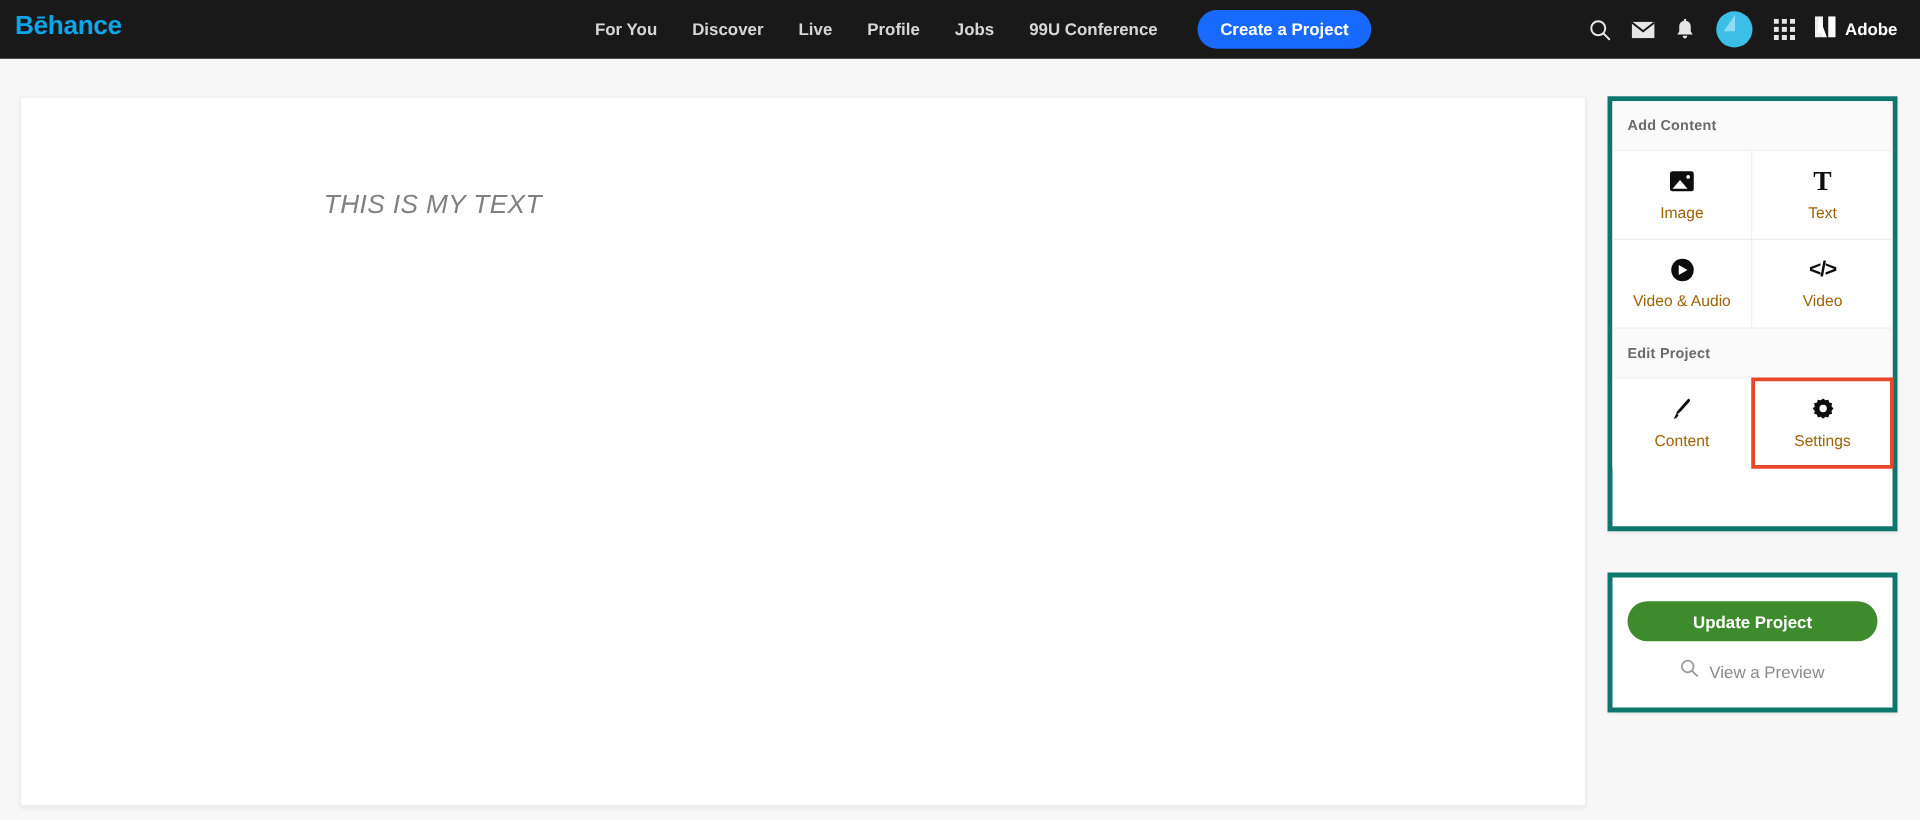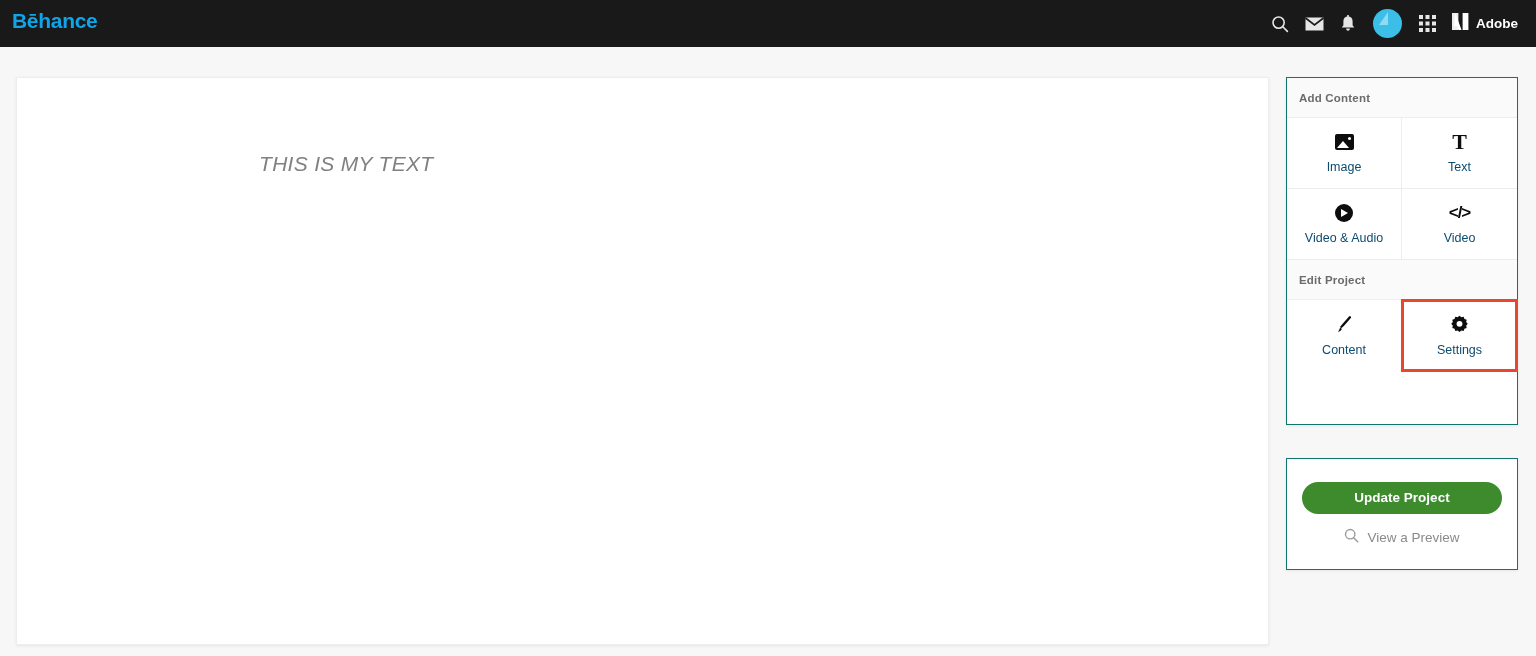--- a/index.html
+++ b/index.html
@@ -102,21 +102,21 @@
     font-size: 21px;
     letter-spacing: 0.3px;
     white-space: nowrap;
     font-style: italic;
   }
 
   
   .panel {
     position: absolute;
     background: #ffffff;
-    border: 1px solid #0f766e;
+    border: 4px solid #0f766e;
     box-shadow: 0 1px 3px rgba(0,0,0,0.07);
   }
   .panel-tools {
     left: 1286px; top: 77px;
     width: 232px; height: 348px;
   }
   .section-head {
     height: 40px;
     background: #fafafa;
     border-bottom: 1px solid #ededed;
@@ -136,21 +136,21 @@
     border-bottom: 1px solid #ededed;
     display: flex; flex-direction: column;
     align-items: center; justify-content: center;
     gap: 8px;
     cursor: pointer;
     background: #ffffff;
     position: relative;
   }
   .tile:nth-child(2n) { border-right: none; }
   .tile-label {
-    font-size: 12.5px; color: #0c4a6e;
+    font-size: 12.5px; color: #a16207;
     line-height: 14px;
   }
   .tile-icon {
     height: 20px; display: flex; align-items: center; justify-content: center;
     color: #0d0d0d;
   }
   .grid-no-bottom .tile { border-bottom: none; }
 
   .tile.highlight {
     outline: 3px solid #e8472c;
@@ -215,20 +215,29 @@
     font-family: "Liberation Sans", sans-serif;
   }
 </style>
 </head>
 <body>
 
 <div class="topnav">
 
   <div class="brand">Bēhance</div>
 
+  <div class="nav-center">
+    <div class="nav-link">For You</div>
+    <div class="nav-link">Discover</div>
+    <div class="nav-link">Live</div>
+    <div class="nav-link">Profile</div>
+    <div class="nav-link">Jobs</div>
+    <div class="nav-link">99U Conference</div>
+    <button class="create-btn">Create a Project</button>
+  </div>
 
   <div class="nav-right">
 
     <div class="nav-icon">
       <svg width="18" height="18" viewBox="0 0 18 18" fill="none">
         <circle cx="7.6" cy="7.6" r="5.6" stroke="#e6e6e6" stroke-width="1.6"></circle>
         <line x1="11.8" y1="11.8" x2="16.4" y2="16.4" stroke="#e6e6e6" stroke-width="1.6" stroke-linecap="round"></line>
       </svg>
     </div>
 

